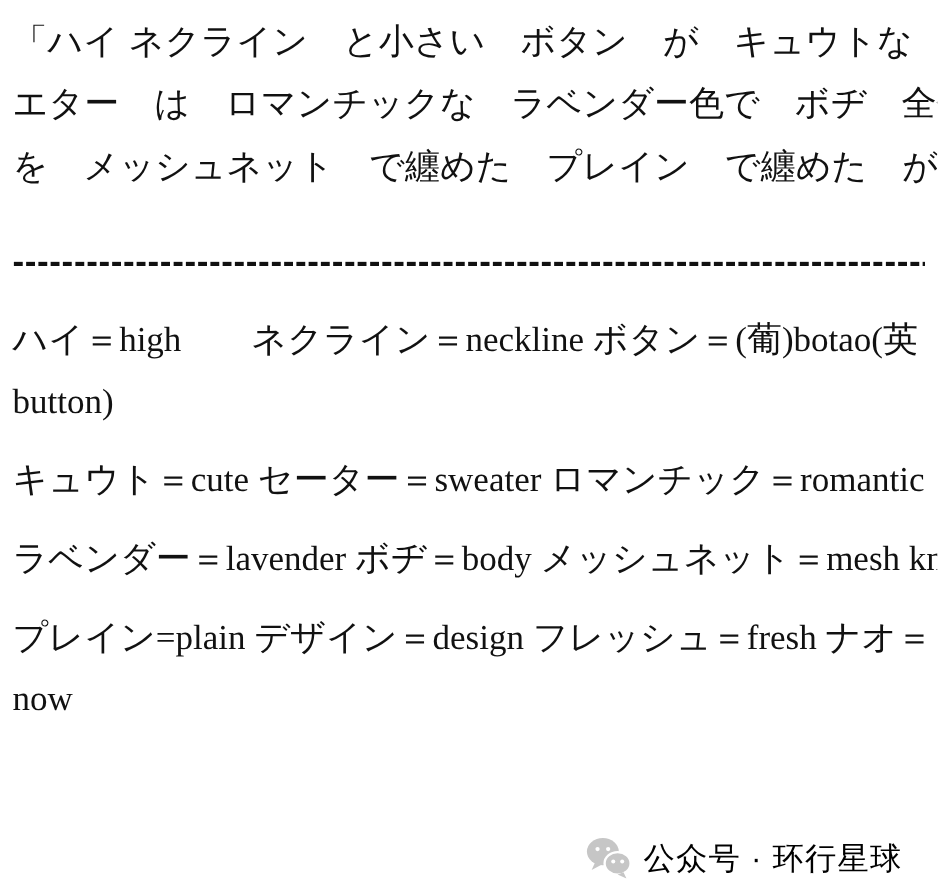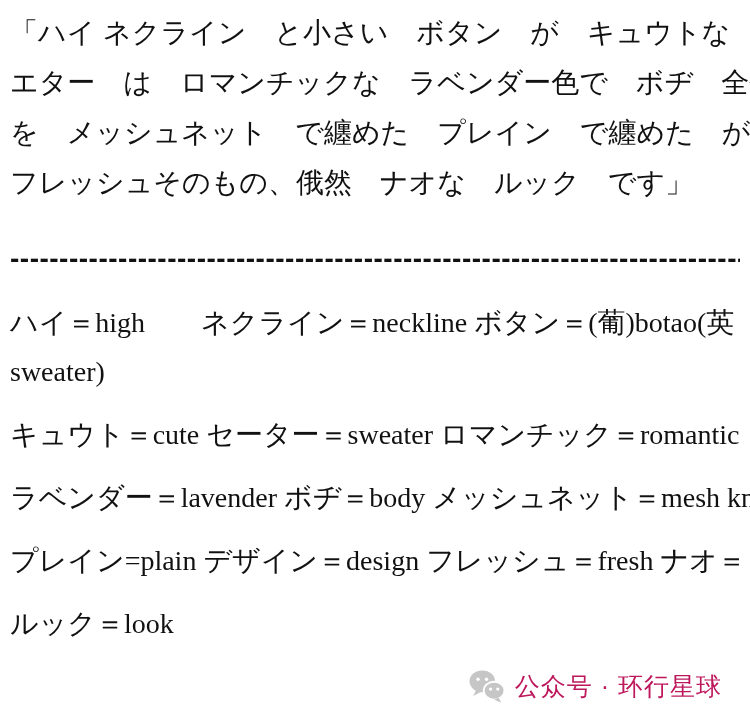--- a/index.html
+++ b/index.html
@@ -44,65 +44,62 @@
     height: 49px;
     line-height: 49px;
   }
   .watermark {
     position: absolute;
     right: 28px;
     bottom: 12px;
     display: flex;
     align-items: center;
     gap: 9px;
-    color: #be185d;
+    color: #000000;
     font-size: 25px;
     letter-spacing: 1px;
     white-space: pre;
   }
   .watermark .wicon {
     display: inline-flex;
     width: 38px;
     height: 34px;
   }
 </style>
 </head>
 <body>
 
 <div class="page">
 
   <div class="quote">
     <span class="tline">「ハイ ネクライン　と小さい　ボタン　が　キュウトな　セ</span>
     <span class="tline">エター　は　ロマンチックな　ラベンダー色で　ボヂ　全体</span>
     <span class="tline">を　メッシュネット　で纏めた　プレイン　で纏めた　が</span>
-    <span class="tline">フレッシュそのもの、俄然　ナオな　ルック　です」</span>
   </div>
 
   <div class="divider">----------------------------------------------------------------------------</div>
 
   <div class="vocab">
     <span class="tline">ハイ＝high　　ネクライン＝neckline ボタン＝(葡)botao(英</span>
-    <span class="tline">sweater)</span>
+    <span class="tline">button)</span>
   </div>
 
   <div class="vocab">
     <span class="tline">キュウト＝cute セーター＝sweater ロマンチック＝romantic</span>
   </div>
 
   <div class="vocab">
     <span class="tline">ラベンダー＝lavender ボヂ＝body メッシュネット＝mesh knit</span>
   </div>
 
   <div class="vocab">
     <span class="tline">プレイン=plain デザイン＝design フレッシュ＝fresh ナオ＝</span>
+    <span class="tline">now</span>
   </div>
 
-  <div class="vocab">
-    <span class="tline">ルック＝look</span>
-  </div>
 
   <div class="watermark">
     <span class="wicon">
       <svg viewBox="0 0 40 36" width="38" height="34" xmlns="http://www.w3.org/2000/svg">
         <ellipse cx="15" cy="13" rx="13.5" ry="11.5" fill="#c6c6c6"></ellipse>
         <path d="M9 21 L5.5 28.5 L15 23.5 Z" fill="#c6c6c6"></path>
         <circle cx="10.5" cy="10.8" r="1.8" fill="#ffffff"></circle>
         <circle cx="19.5" cy="10.8" r="1.8" fill="#ffffff"></circle>
         <ellipse cx="27.5" cy="23" rx="11" ry="9.5" fill="#c6c6c6" stroke="#ffffff" stroke-width="2"></ellipse>
         <path d="M32.5 30.5 L35 35.8 L27.5 32.3 Z" fill="#c6c6c6"></path>

